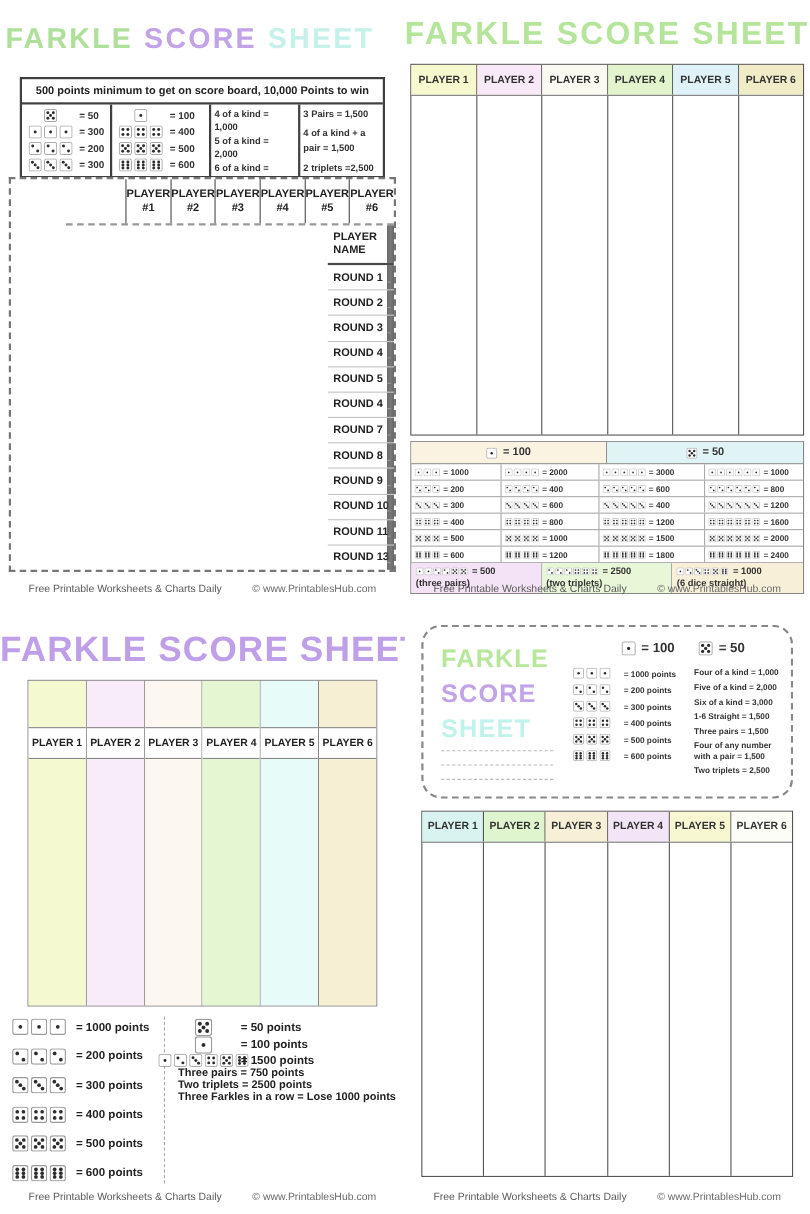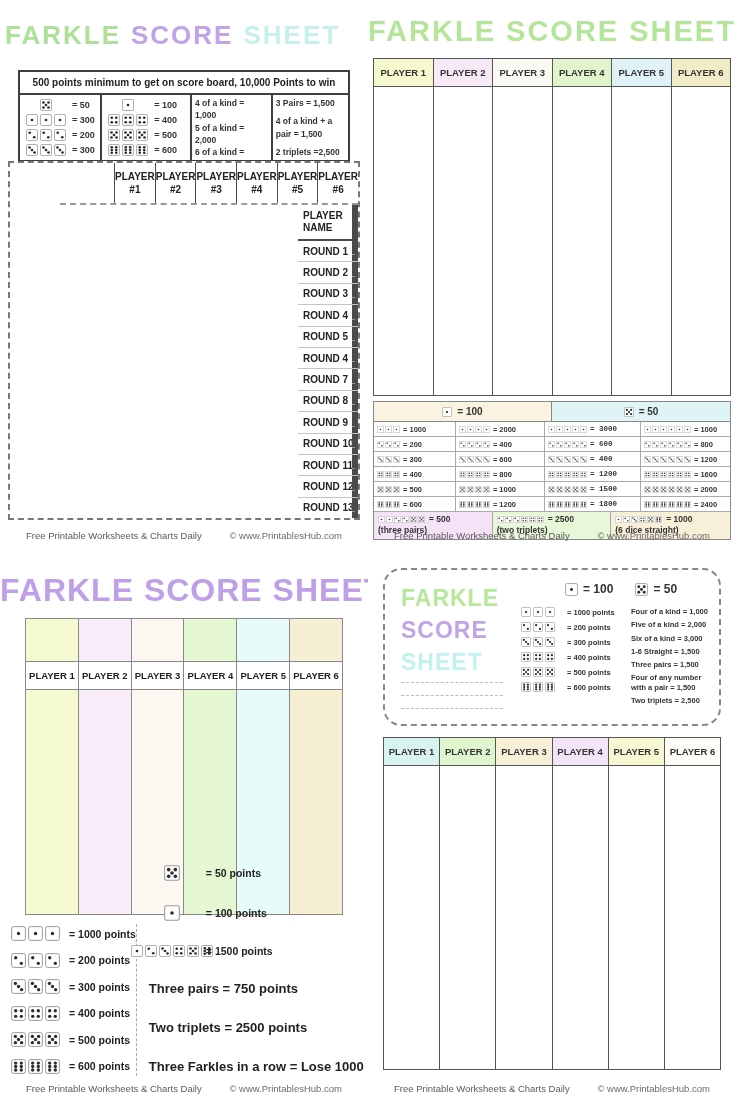--- a/index.html
+++ b/index.html
@@ -51,42 +51,42 @@
   .bcell:last-child{border-right:none;}
 
   
   .score-grid{position:absolute;left:5px;top:401px;width:358px;border:1px solid #888;box-sizing:border-box;background:#fff;font-weight:bold;color:#333;}
   .sg-head{display:flex;height:19px;border-bottom:1px solid #888;}
   .sg-head .shc{width:50%;display:flex;align-items:center;justify-content:center;gap:5px;font-size:10px;box-sizing:border-box;}
   .sg-head .shc:first-child{border-right:1px solid #888;}
   .sg-row{display:flex;height:14px;border-bottom:1px solid #aaa;}
   .sg-cell{display:flex;align-items:center;gap:1px;padding-left:3px;border-right:1px solid #aaa;box-sizing:border-box;font-size:7.5px;overflow:hidden;white-space:nowrap;}
   .sg-cell .val{margin-left:2px;}
-  .sg-cell.w1{width:23%;} .sg-cell.w2{width:25%;} .sg-cell.w3{width:27%;font-family:Liberation Mono, monospace;} .sg-cell.w4{width:25%;border-right:none;}
+  .sg-cell.w1{width:23%;} .sg-cell.w2{width:25%;} .sg-cell.w3{width:27%;} .sg-cell.w4{width:25%;border-right:none;}
   .sg-specials{display:flex;height:27px;}
   .spec{width:33.33%;border-right:1px solid #aaa;box-sizing:border-box;padding:2px 4px;font-size:8.5px;line-height:1.3;}
   .spec:last-child{border-right:none;}
   .spec .srow{display:flex;align-items:center;gap:1px;}
   .spec .val{margin-left:3px;}
 
   
   .bl-table{position:absolute;left:25px;top:62px;width:318px;height:297px;border:1.5px solid #888;box-sizing:border-box;display:flex;background:#fff;}
   .bl-col{flex:1;border-right:1.5px solid #888;box-sizing:border-box;display:flex;flex-direction:column;}
   .bl-col:last-child{border-right:none;}
   .bl-strip{height:42px;flex:none;}
   .bl-header{height:27px;flex:none;background:#fff;border-top:1.5px solid #888;border-bottom:1.5px solid #888;display:flex;align-items:center;justify-content:center;font-size:9.5px;font-weight:bold;color:#222;}
   .bl-rest{flex:1;}
 
   
   .bl-legend{position:absolute;left:12px;top:368px;width:348px;height:152px;display:flex;color:#222;}
   .bl-left{width:46%;border-right:1.5px dashed #aaa;display:flex;flex-direction:column;justify-content:space-between;padding:2px 0;box-sizing:border-box;}
   .lg-row{display:flex;align-items:center;gap:4px;}
   .lg-row .pts{margin-left:7px;font-size:10.5px;font-weight:bold;white-space:nowrap;}
-  .bl-right{flex:1;padding-left:12px;display:flex;flex-direction:column;justify-content:flex-end;box-sizing:border-box;padding-top:2px;padding-bottom:2px;gap:24px;}
-  .lg-line{font-size:13px;font-weight:bold;white-space:nowrap;}
+  .bl-right{flex:1;padding-left:12px;display:flex;flex-direction:column;justify-content:flex-start;box-sizing:border-box;padding-top:2px;padding-bottom:2px;}
+  .lg-line{font-size:10px;font-weight:bold;white-space:nowrap;}
 
   
   .br-card{position:absolute;left:15px;top:12px;width:338px;height:158px;border:2px dashed #888;border-radius:18px;box-sizing:border-box;background:#fff;}
   .br-title{position:absolute;left:16px;top:12px;font-size:23px;font-weight:bold;letter-spacing:1px;line-height:1.4;}
   .br-dashes{position:absolute;left:16px;top:112px;width:102px;}
   .br-dash{border-top:1.5px dashed #bbb;margin-bottom:12px;}
   .br-topscores{position:absolute;left:180px;top:12px;display:flex;gap:22px;align-items:center;font-size:12px;font-weight:bold;color:#333;}
   .br-topscores .ts{display:flex;align-items:center;gap:5px;}
   .br-legend{position:absolute;left:130px;top:37px;width:108px;display:flex;flex-direction:column;gap:5px;}
   .br-lrow{display:flex;align-items:center;gap:2px;}
@@ -445,30 +445,20 @@
           <div class="round-label">ROUND 11</div>
           <div class="pcell"></div>
           <div class="pcell"></div>
           <div class="pcell"></div>
           <div class="pcell"></div>
           <div class="pcell"></div>
           <div class="pcell"></div>
           <div class="dashline"></div>
         </div>
         <div class="trow tround">
-          <div class="round-label">ROUND 12</div>
-          <div class="pcell"></div>
-          <div class="pcell"></div>
-          <div class="pcell"></div>
-          <div class="pcell"></div>
-          <div class="pcell"></div>
-          <div class="pcell"></div>
-          <div class="dashline"></div>
-        </div>
-        <div class="trow tround">
           <div class="round-label">ROUND 13</div>
           <div class="pcell"></div>
           <div class="pcell"></div>
           <div class="pcell"></div>
           <div class="pcell"></div>
           <div class="pcell"></div>
           <div class="pcell"></div>
           <div class="dashline"></div>
         </div>
       </div>

